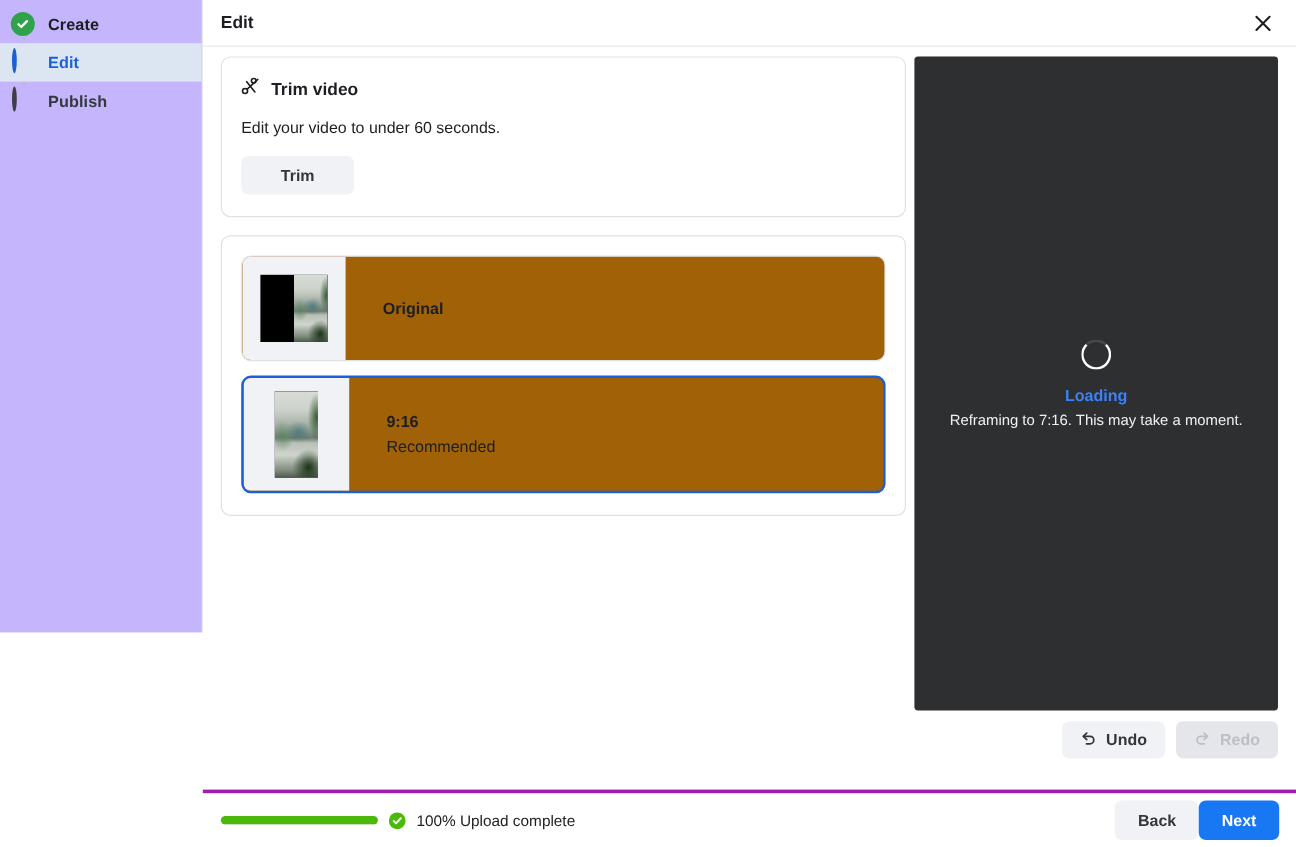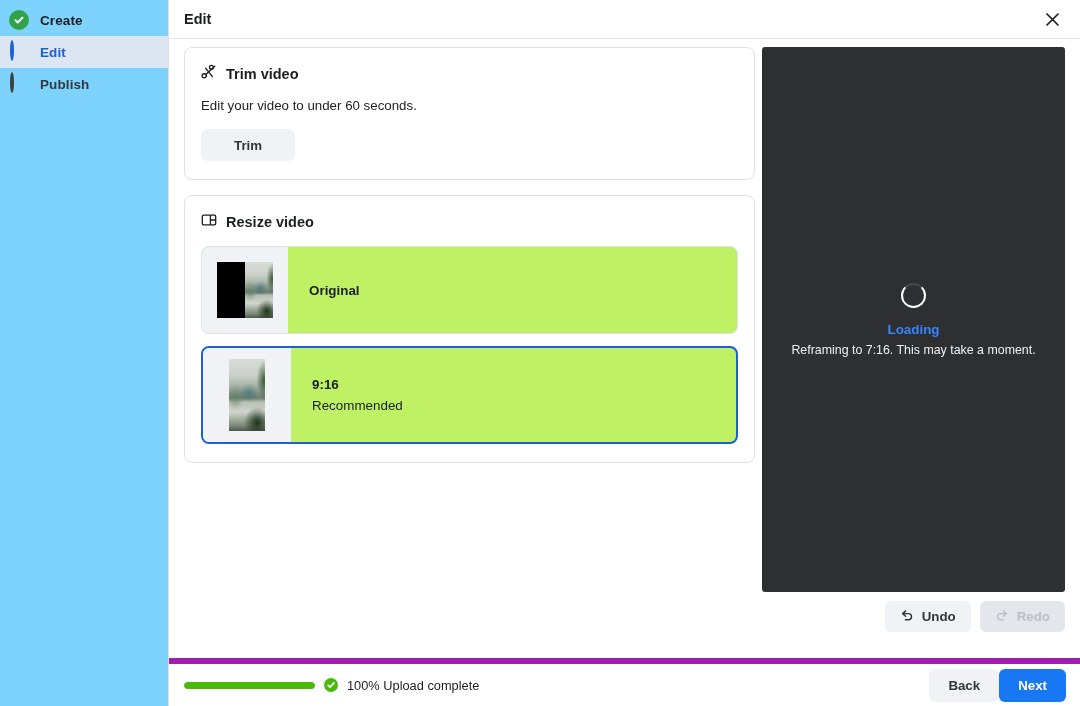--- a/index.html
+++ b/index.html
@@ -8,22 +8,22 @@
     font-family: "Liberation Sans", sans-serif;
     background: #ffffff;
     color: #1c1e21;
     overflow: hidden;
   }
 
   #app { position: relative; width: 1080px; height: 706px; display: flex; }
 
   
   #sidebar {
-    width: 169px; height: 706px;
-    background: #7dd3fc;
+    width: 169px; height: 527px;
+    background: #c4b5fd;
     border-right: 1px solid #dcdfe3;
     padding-top: 4px;
     position: relative;
     flex: 0 0 169px;
   }
   .step-row {
     display: flex; align-items: center;
     height: 32px;
     padding-left: 9px;
     gap: 11px;
@@ -111,23 +111,24 @@
     cursor: pointer;
   }
 
   
   .opt {
     display: flex; align-items: stretch;
     border: 1px solid #dfe1e5;
     border-radius: 8px;
     overflow: hidden;
     cursor: pointer;
-    background: #bef264;
+    background: #a16207;
     margin-bottom: 12px;
     height: 88px;
+    gap: 10px;
   }
   .opt:last-child { margin-bottom: 0; }
   .opt.selected {
     border: 2px solid #1b5fd9;
     height: 98px;
   }
   .thumb-wrap {
     width: 86px; flex: 0 0 86px;
     background: #f0f2f5;
     display: flex; align-items: center; justify-content: center;
@@ -206,21 +207,21 @@
     font-family: "Liberation Sans", sans-serif;
     background: #f0f2f5; color: #333639;
     cursor: pointer;
   }
   .ur-btn.disabled { background: #e4e6eb; color: #bcc0c4; cursor: default; }
 
   
   #footer {
     position: absolute; left: 0; right: 0; bottom: 0;
     height: 48px;
-    border-top: 6px solid #a21caf;
+    border-top: 3px solid #a21caf;
     background: #fff;
     display: flex; align-items: center;
     padding: 0 14px 0 15px;
   }
   #progress-group { display: flex; align-items: center; gap: 9px; }
   .pbar { width: 131px; height: 7px; border-radius: 4px; background: #e4e6eb; overflow: hidden; }
   .pbar-fill { height: 100%; border-radius: 4px; background: #4ab909; }
   .pcheck { width: 14px; height: 14px; border-radius: 50%; background: #4ab909;
             display: flex; align-items: center; justify-content: center; }
   .ptext { font-size: 12.8px; color: #1c1e21; }
@@ -295,29 +296,20 @@
                 <path d="M5 10.3 L13.8 2.2 M4.6 4.1 L11.4 12.6" stroke="#1c1e21" stroke-width="1.35" stroke-linecap="round"></path>
               </svg>
             </span>
             <span class="ctitle">Trim video</span>
           </div>
           <div class="card-desc">Edit your video to under 60 seconds.</div>
           <button class="trim-btn">Trim</button>
         </div>
 
         <div class="card">
-          <div class="card-head">
-            <span>
-              <svg width="16" height="16" viewBox="0 0 16 16">
-                <rect x="1.3" y="3.2" width="13.4" height="9.6" rx="1.3" fill="none" stroke="#1c1e21" stroke-width="1.3"></rect>
-                <path d="M9.4 3.2 L9.4 12.8 M9.4 8 L14.7 8" stroke="#1c1e21" stroke-width="1.3"></path>
-              </svg>
-            </span>
-            <span class="ctitle">Resize video</span>
-          </div>
 
           <div class="opt">
             <div class="thumb-wrap">
               <div class="thumb-orig">
                 <div class="pic photo"></div>
               </div>
             </div>
             <div class="opt-text">
               <span class="opt-name">Original</span>
             </div>

